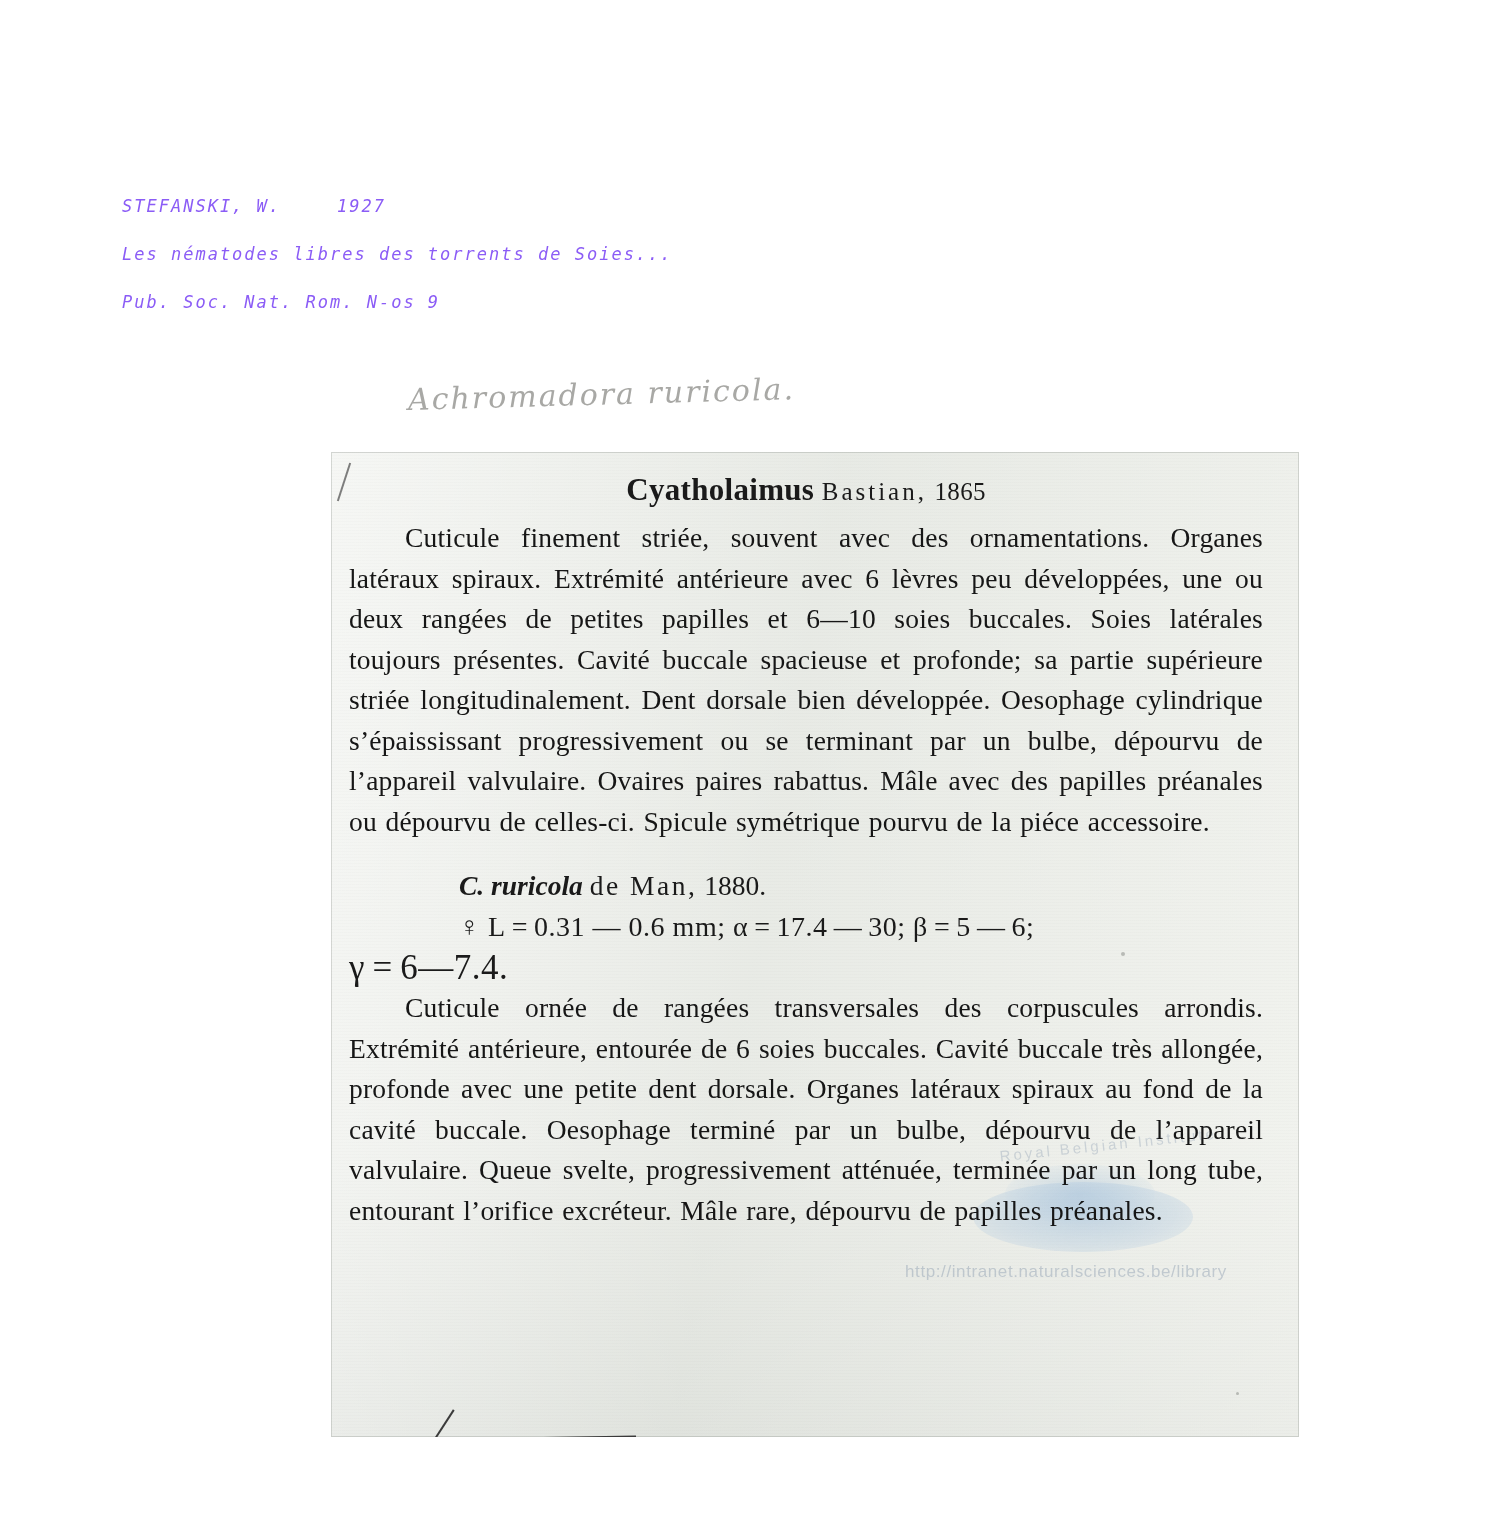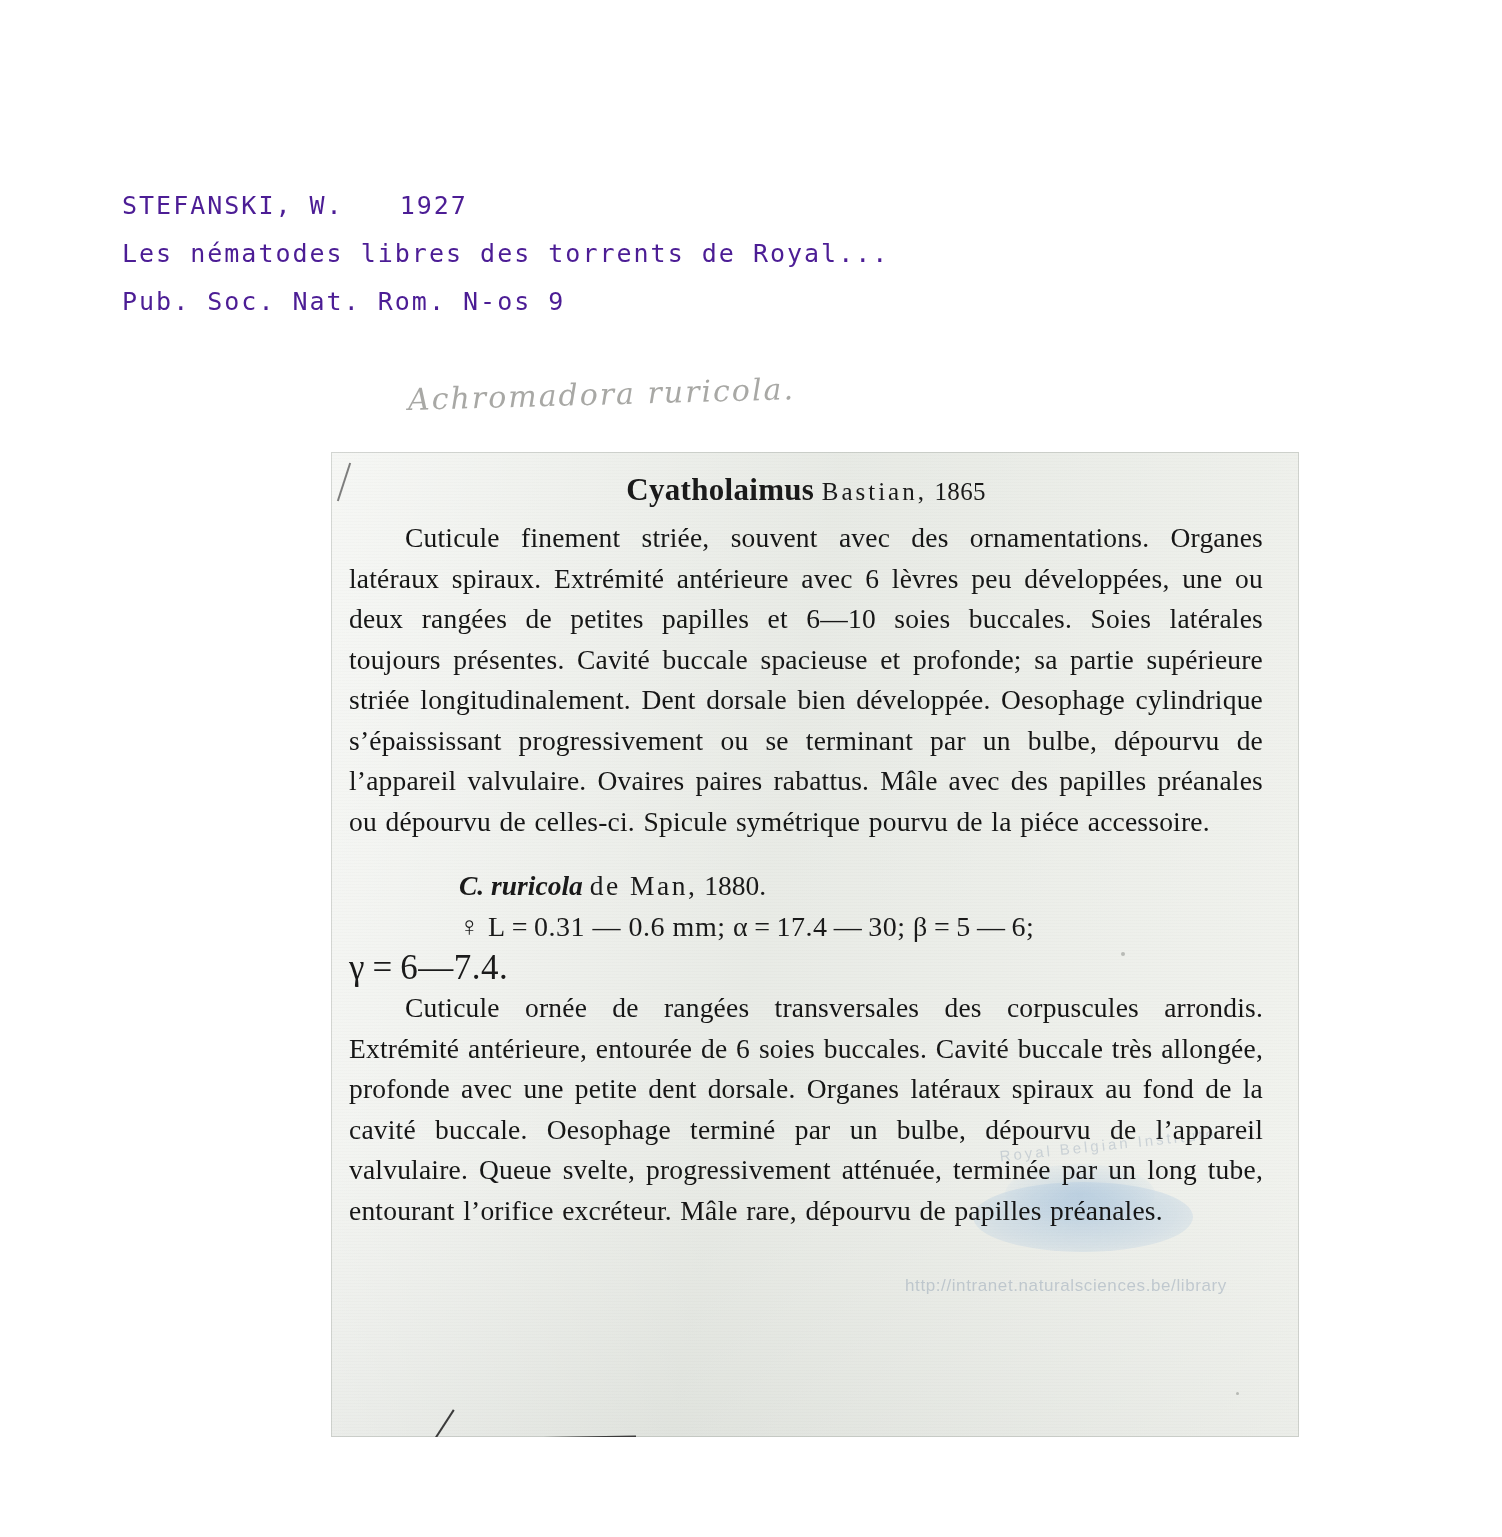--- a/index.html
+++ b/index.html
@@ -18,25 +18,26 @@
 
   
   .typed-block {
     position: absolute;
     left: 122px;
     top: 182px;
     width: 1000px;
   }
   .typed-line {
     font-family: "DejaVu Sans Mono", monospace;
-    font-size: 25px;
+    font-size: 17px;
     letter-spacing: 2.0px;
-    color: #4c1d95;
+    color: #8b5cf6;
     line-height: 48px;
     white-space: pre;
+    font-style: italic;
   }
   .typed-line .ref-year {
     margin-left: 56px;
   }
 
   
   .handwriting {
     position: absolute;
     left: 408px;
     top: 382px;
@@ -201,21 +202,21 @@
     top: 24px;
     font-family: "Liberation Sans", sans-serif;
     font-size: 15px;
     letter-spacing: 3px;
     color: rgba(120,140,165,0.55);
     transform: rotate(-6deg);
   }
   .wm-url {
     position: absolute;
     left: -28px;
-    top: 164px;
+    top: 150px;
     font-family: "Liberation Sans", sans-serif;
     font-size: 17px;
     letter-spacing: 0.6px;
     color: rgba(110,130,158,0.62);
     white-space: nowrap;
   }
 
   
   .speck {
     position: absolute;
@@ -223,21 +224,21 @@
     border-radius: 50%;
     z-index: 4;
     opacity: 0.55;
   }
 </style>
 </head>
 <body>
 
 <div class="typed-block">
   <div class="typed-line"><span>STEFANSKI, W.</span><span class="ref-year">1927</span></div>
-  <div class="typed-line">Les nématodes libres des torrents de Royal...</div>
+  <div class="typed-line">Les nématodes libres des torrents de Soies...</div>
   <div class="typed-line">Pub. Soc. Nat. Rom. N-os 9</div>
 </div>
 
 <div class="handwriting">Achromadora ruricola.</div>
 
 <div class="clipping">
 
   <div class="corner-tick"></div>
 
   <div class="watermark">

